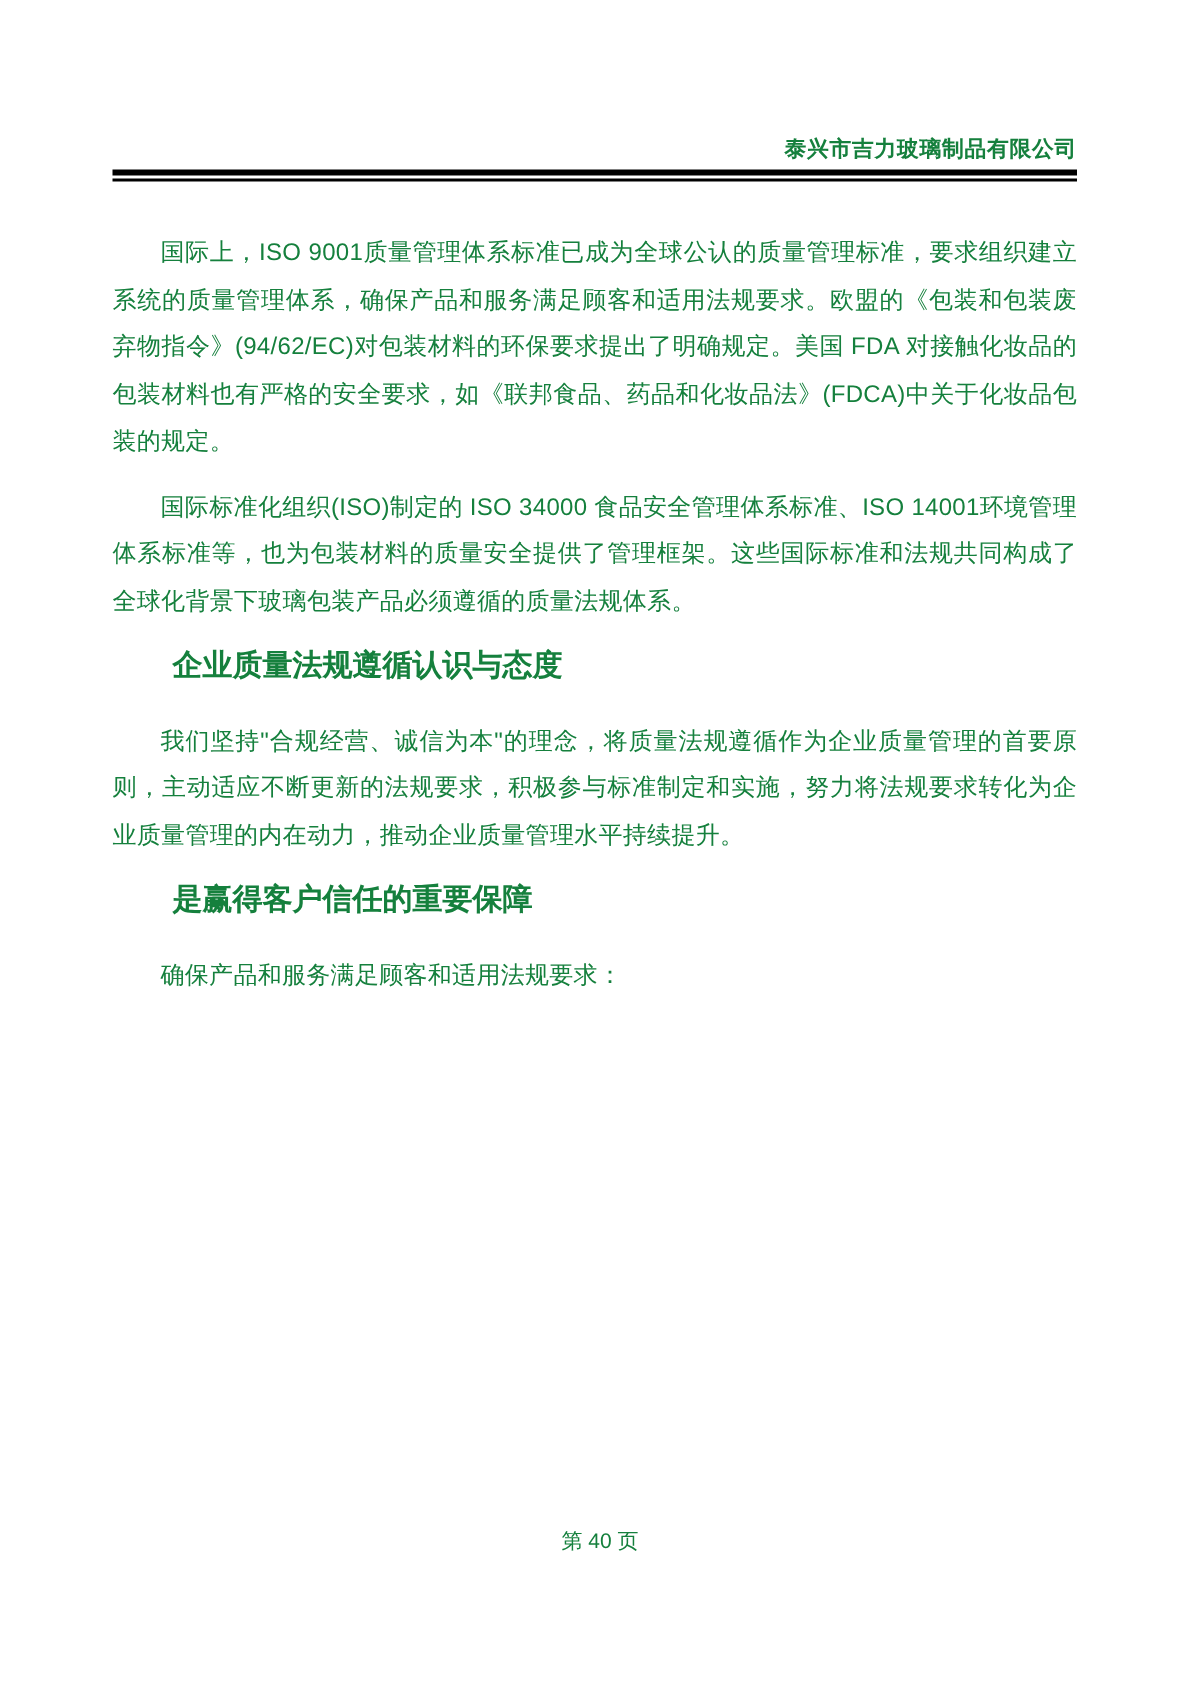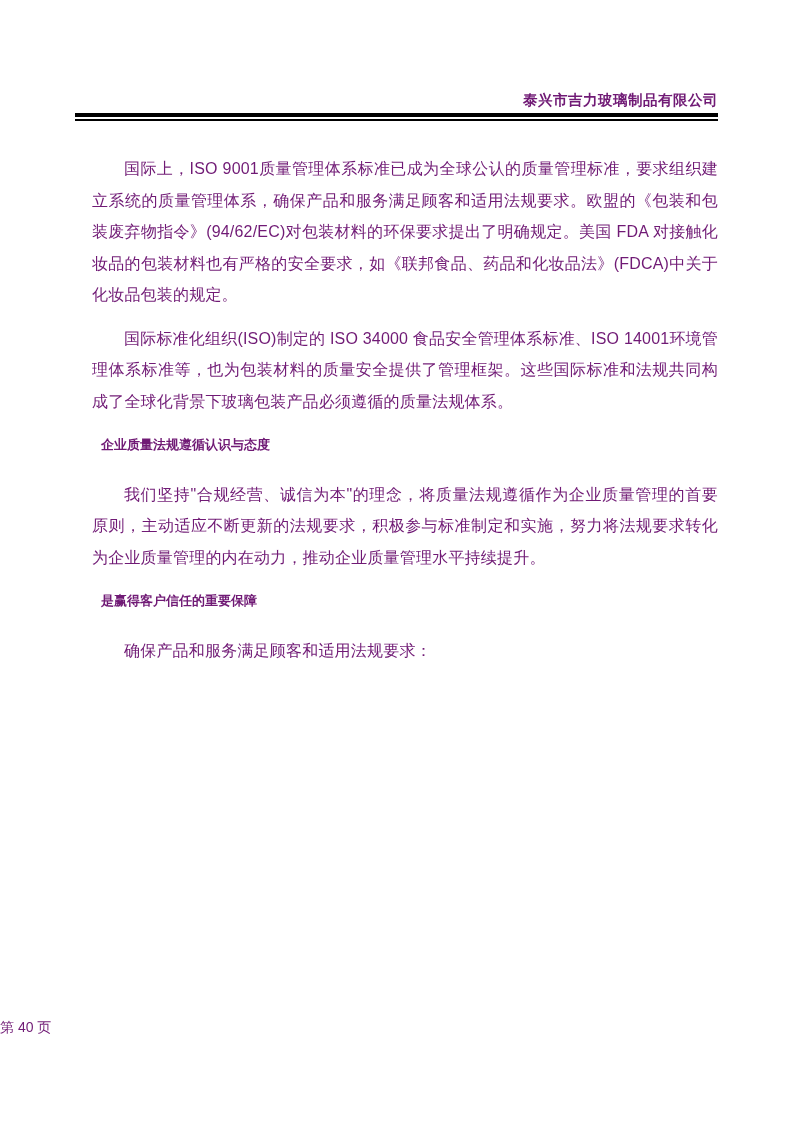--- a/index.html
+++ b/index.html
@@ -6,21 +6,21 @@
     margin: 0;
     padding: 0;
     background: #ffffff;
   }
   .page {
     position: relative;
     width: 800px;
     height: 1131px;
     margin: 0 auto;
     background: #ffffff;
-    color: #701a75;
+    color: #15803d;
     font-family: "Liberation Sans", sans-serif;
     overflow: hidden;
     box-sizing: border-box;
   }
   
   .doc-header {
     margin: 0 82px 0 75px;
     padding-top: 90px;
   }
   .company-name {
@@ -34,47 +34,48 @@
     margin-top: 3px;
     height: 2px;                 
     border-top: 4px solid #000;  
     border-bottom: 2px solid #000; 
   }
   
   .doc-body {
     margin: 32px 82px 0 75px;
   }
   .doc-body p {
-    margin: 0 0 12px 17px;
+    margin: 0 0 12px 0;
     font-size: 16px;
     line-height: 31.5px;
     text-align: justify;
     text-indent: 2em;
     letter-spacing: 0.2px;
   }
   .doc-body h2 {
     margin: 8px 0 18px 0;
-    font-size: 13px;
+    font-size: 20px;
     font-weight: bold;
     line-height: 31.5px;
     text-indent: 2em;
   }
   .principles {
     margin-top: 12px;
   }
   .principles p {
     margin: 0;
     text-align: left;
   }
   
   .doc-footer {
     position: absolute;
     left: 0;
     right: 0;
     top: 1017px;
+    text-align: center;
     font-size: 14px;
     line-height: 20px;
   }
 </style>
 </head>
 <body>
 
 <div class="page">
 
   <header class="doc-header">

